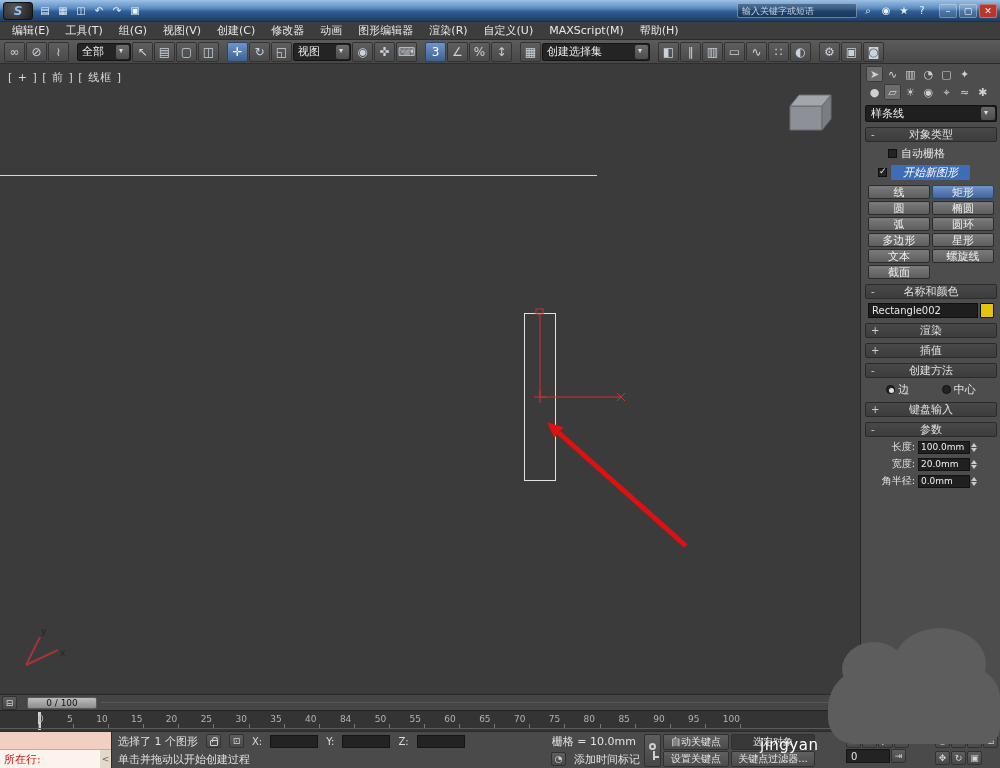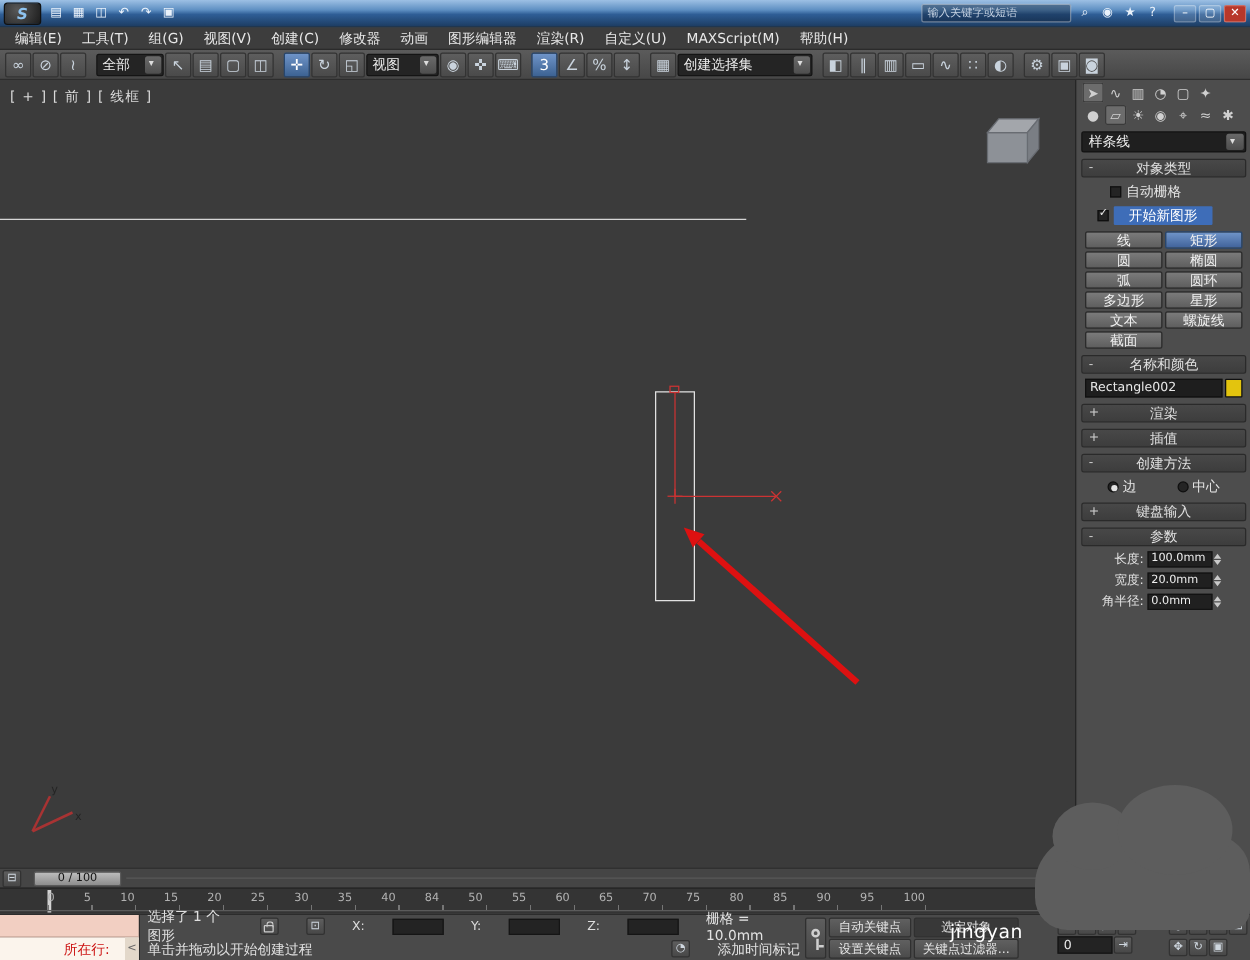--- a/index.html
+++ b/index.html
@@ -86,21 +86,21 @@
   .cp-dd{position:relative;margin:5px 3px 0;height:17px;background:#1f1f1f;border:1px solid #121212;border-radius:2px;
     display:flex;align-items:center;padding-left:5px;color:#f0f0f0;}
   .dda2{position:absolute;right:1px;top:1px;bottom:1px;width:14px;border-radius:2px;background:linear-gradient(#696969,#4d4d4d);}
   .dda2::after{content:"▾";position:absolute;left:3px;top:1px;font-size:8px;color:#ddd;}
   .rollout{position:relative;margin:5px 3px 0;height:15px;background:linear-gradient(#484848,#3d3d3d);border:1px solid #2a2a2a;
     border-radius:2px;text-align:center;color:#e0e0e0;line-height:14px;font-size:11px;}
   .rollout::before{position:absolute;left:5px;top:0;font-size:10px;color:#cfcfcf;}
   .rollout.exp::before{content:"-";}
   .rollout.col::before{content:"+";}
   .chk-row{display:flex;align-items:center;gap:4px;margin:4px 0 0 26px;}
-  .chk-row.sns{margin-left:16px;}
+  .chk-row.sns{margin-left:16px;font-style:italic;}
   .cbx{width:9px;height:9px;background:#242424;border:1px solid #0f0f0f;position:relative;flex:0 0 auto;}
   .cbx.checked::after{content:"✓";position:absolute;left:0;top:-3px;font-size:9px;color:#e8e8e8;}
   .hl{background:#3e6db8;color:#fff;padding:0 12px;border-radius:1px;}
   .shape-grid{display:grid;grid-template-columns:1fr 1fr;gap:2px;margin:5px 6px 0;}
   .pbtn{height:14px;display:flex;align-items:center;justify-content:center;font-size:11px;color:#f0f0f0;
     background:linear-gradient(#7b7b7b,#5e5e5e);border:1px solid #2b2b2b;border-radius:2px;}
   .pbtn.active{background:linear-gradient(#6f94c8,#41639b);border-color:#27466e;}
   .name-row{display:flex;gap:2px;margin:4px 6px 0;}
   .name-input{flex:1;min-width:0;height:15px;background:#1e1e1e;border:1px solid #101010;color:#e8e8e8;
     font-size:10px;padding:0 3px;font-family:inherit;outline:none;}
@@ -117,24 +117,24 @@
   .spin i{display:block;width:0;height:0;border-left:3px solid transparent;border-right:3px solid transparent;}
   .spin .up{border-bottom:4px solid #c9c9c9;}
   .spin .dn{border-top:4px solid #c9c9c9;}
 
   
   .statusbar{position:absolute;left:0;top:731px;width:1000px;height:37px;background:#4a4a4a;border-top:1px solid #2c2c2c;
     font-size:11px;color:#e0e0e0;}
   .listener{position:absolute;left:0;top:0;width:112px;height:37px;border-right:1px solid #2c2c2c;}
   .l1{height:18px;background:#f2cfc2;border-bottom:1px solid #c9a99c;}
   .l2{height:18px;background:#fbf4ec;display:flex;align-items:center;padding-left:4px;}
-  .lred{color:#cc1111;font-size:11px;margin-left:47px;}
+  .lred{color:#cc1111;font-size:11px;}
   .lscroll{margin-left:auto;width:11px;text-align:center;color:#666;background:#e3d8ca;font-size:9px;height:100%;line-height:18px;}
   .stat-mid{position:absolute;left:118px;top:0;width:522px;height:37px;}
-  .srow{height:18px;display:flex;align-items:center;gap:22px;}
+  .srow{height:18px;display:flex;align-items:center;gap:8px;}
   .push{margin-left:auto;}
   .mini-btn{width:15px;height:14px;display:inline-flex;align-items:center;justify-content:center;flex:0 0 auto;
     background:linear-gradient(#5e5e5e,#484848);border:1px solid #323232;border-radius:2px;color:#cfd7df;font-size:9px;}
   .lockico{position:relative;width:8px;height:6px;border:1px solid #ccc;border-radius:1px;margin-top:4px;}
   .lockico::before{content:"";position:absolute;left:1px;top:-4px;width:4px;height:4px;border:1px solid #ccc;border-bottom:0;
     border-radius:3px 3px 0 0;}
   .coord-label{font-size:10px;color:#ddd;}
   .coord-field{width:48px;height:13px;background:#232323;border:1px solid #151515;}
   .grid-info{font-size:11px;color:#e2e2e2;padding-right:4px;}
   .timetag{font-size:11px;}

